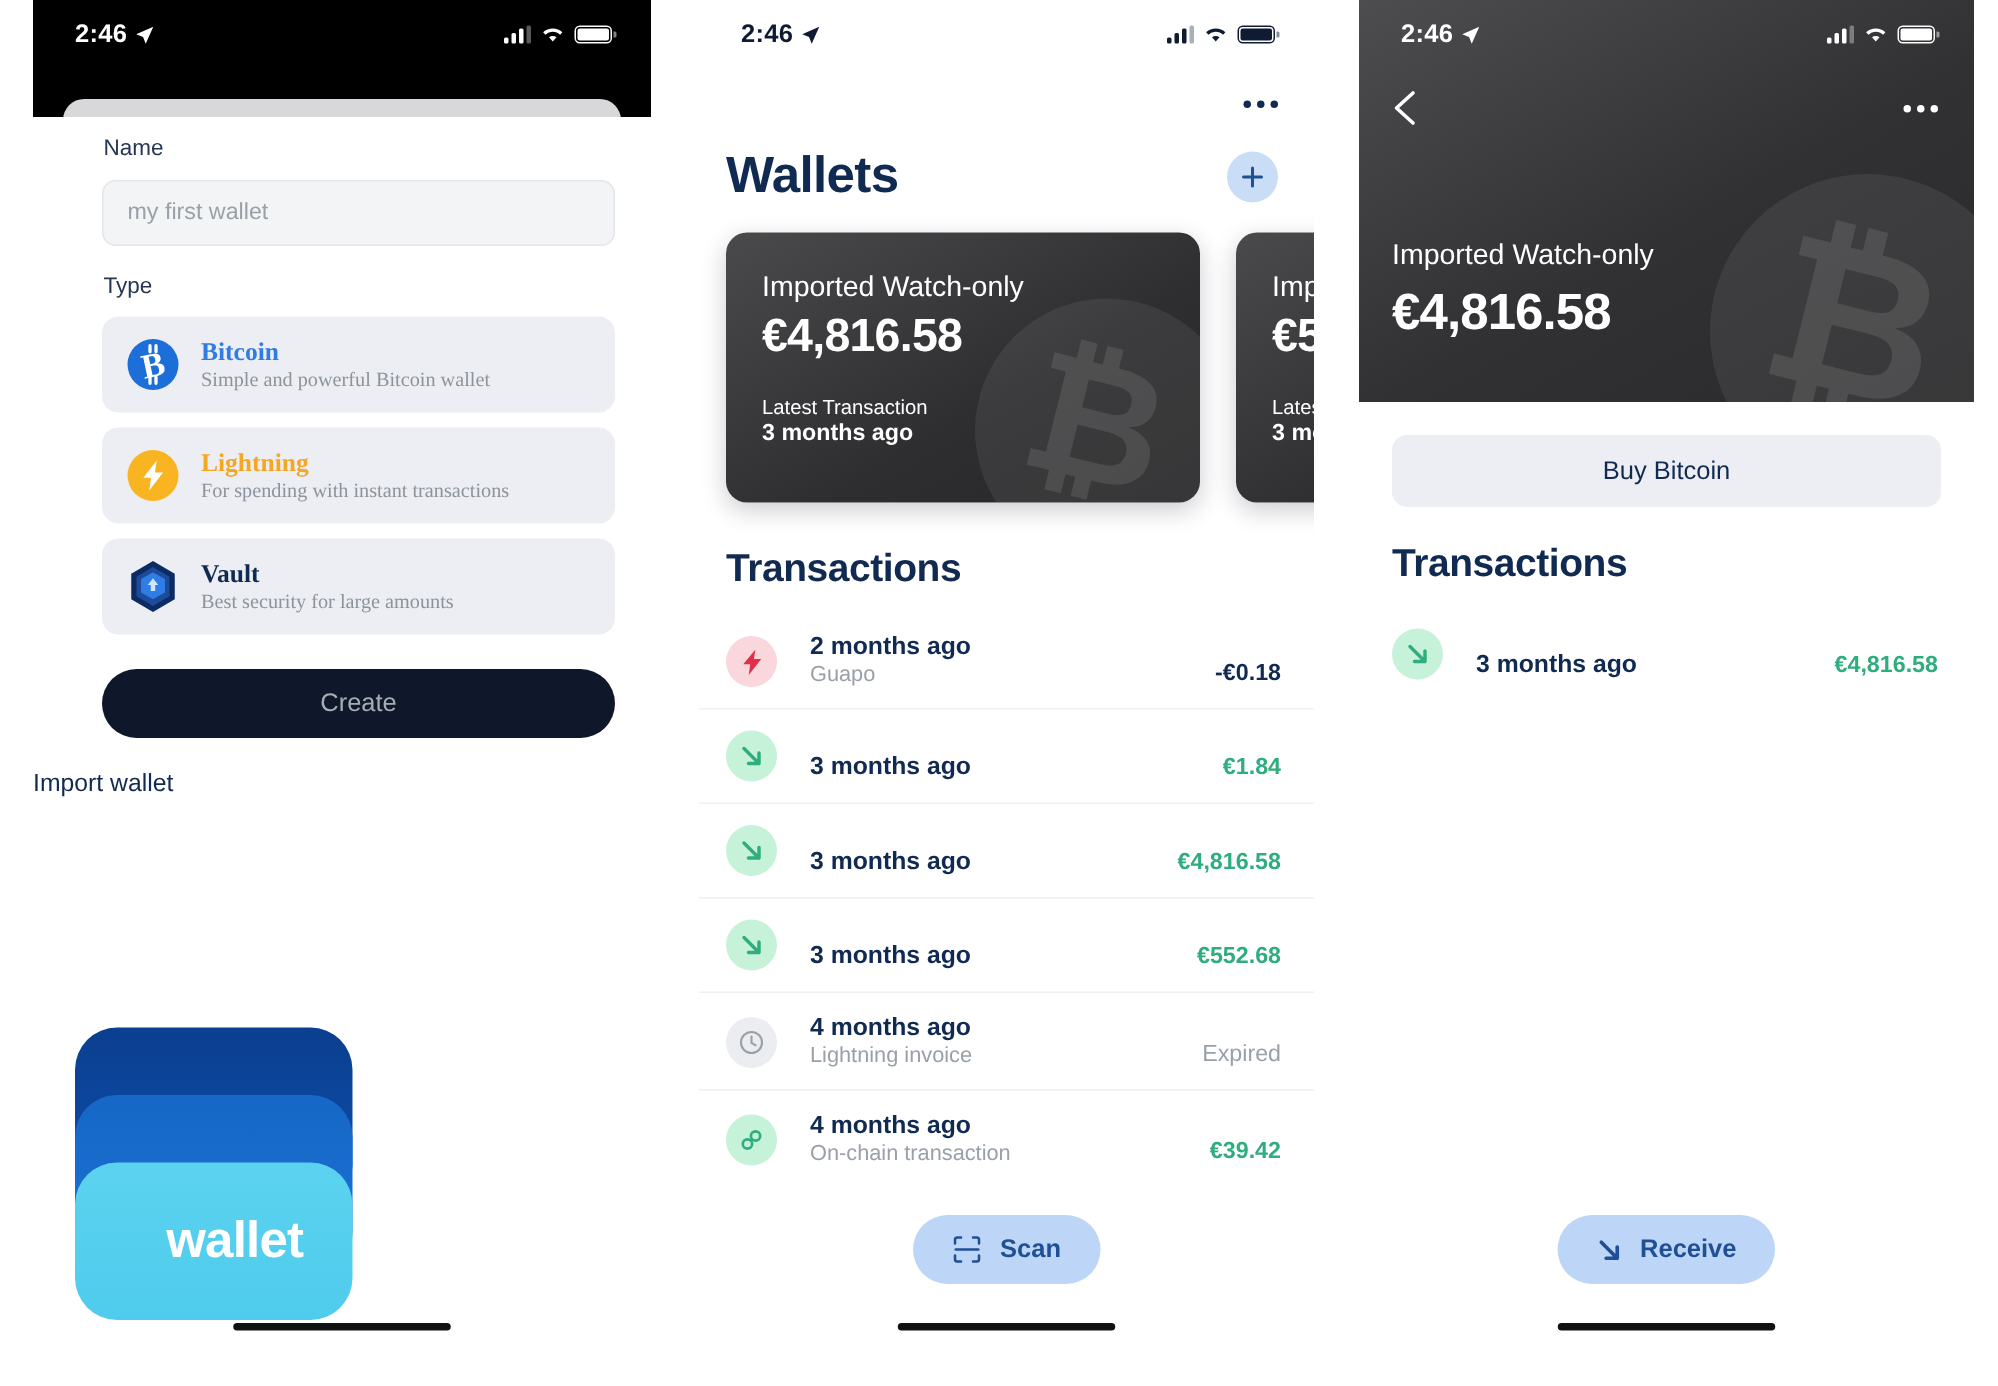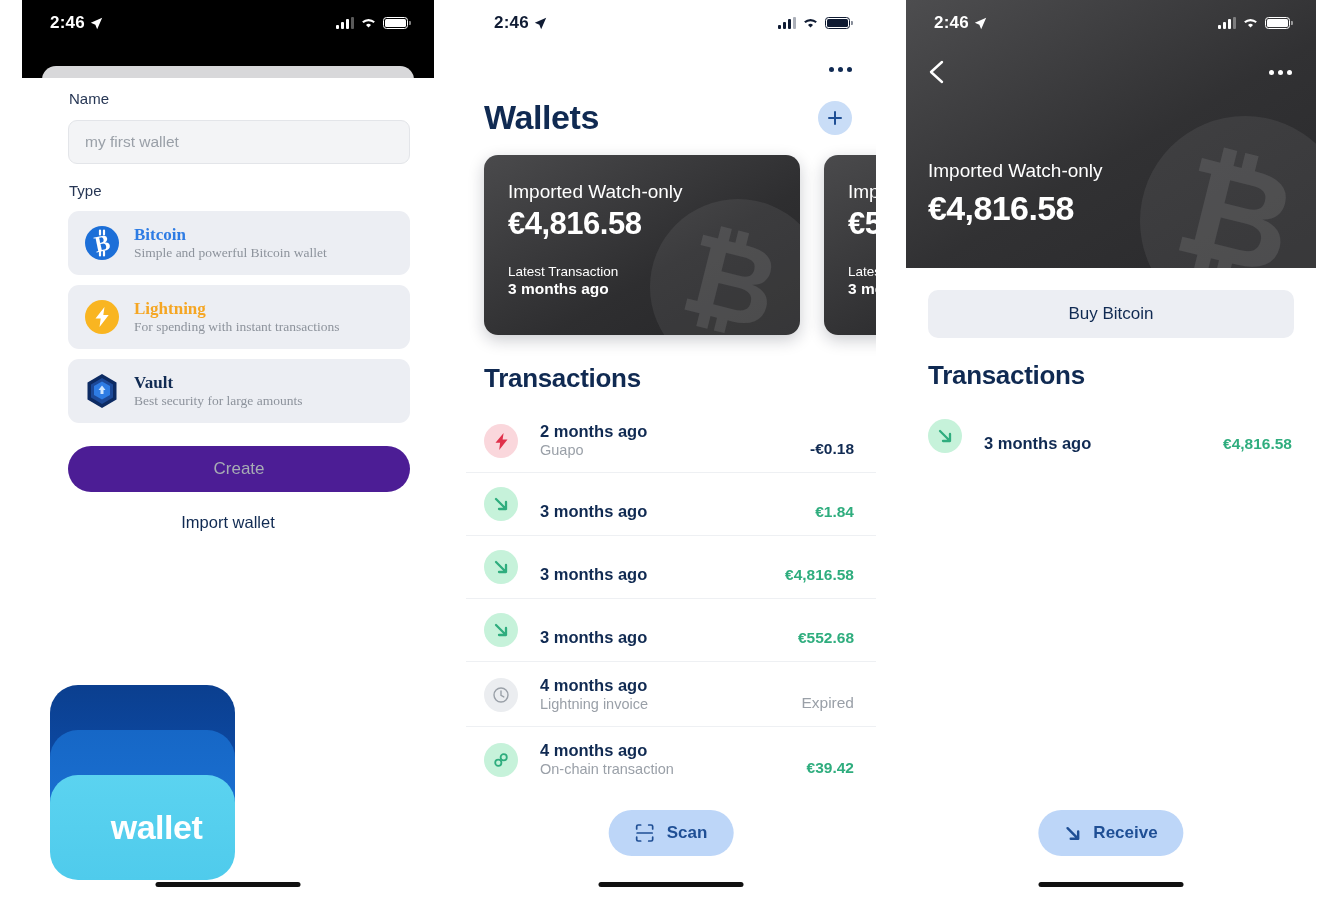--- a/index.html
+++ b/index.html
@@ -70,25 +70,25 @@
   .type-ic { width: 36px; height: 36px; flex: 0 0 36px; }
   .type-texts { display:flex; flex-direction:column; gap:1px;font-family:Liberation Serif, serif; }
   .type-name { font-size: 17px; font-weight: bold; line-height: 1.15; }
   .type-name.bitcoin { color:#2e7ce4; }
   .type-name.lightning { color:#f5a623; }
   .type-name.vault { color:#102a52; }
   .type-desc { font-size: 13.5px; color:#8d939c; }
 
   .create-btn {
     margin: 23px 24px 0 46px; height: 46px; border-radius: 23px;
-    background:#4c1d95; display:flex; align-items:center; justify-content:center;
+    background:#0f172a; display:flex; align-items:center; justify-content:center;
     font-size: 17px; color:#a7acb4; cursor: pointer;
   }
   .import-link {
-    margin-top: 21px; text-align:center; font-size: 16.5px; color:#102a52; cursor:pointer;
+    margin-top: 21px; font-size: 16.5px; color:#102a52; cursor:pointer;
   }
 
   .logo-wrap { position:absolute; left: 22px; top: 607px; width: 200px; height: 195px; }
   .logo-layer { position:absolute; border-radius: 28px; }
   .logo-l1 { left: 6px; top: 0;  width: 185px; height: 120px; background: linear-gradient(180deg,#0b3f8f,#0d4fae); }
   .logo-l2 { left: 6px; top: 45px; width: 185px; height: 120px; background: linear-gradient(180deg,#1667c6,#1c73d6); }
   .logo-l3 { left: 6px; top: 90px; width: 185px; height: 105px; background: linear-gradient(180deg,#5bd3f0,#4fcbec); display:flex; align-items:center; justify-content:center; }
   .logo-text { font-size: 34px; font-weight: bold; color:#fff; letter-spacing:-.5px; padding-left: 28px; }
 
   .home-ind { position:absolute; bottom: 15px; left:50%; transform:translateX(-50%);

